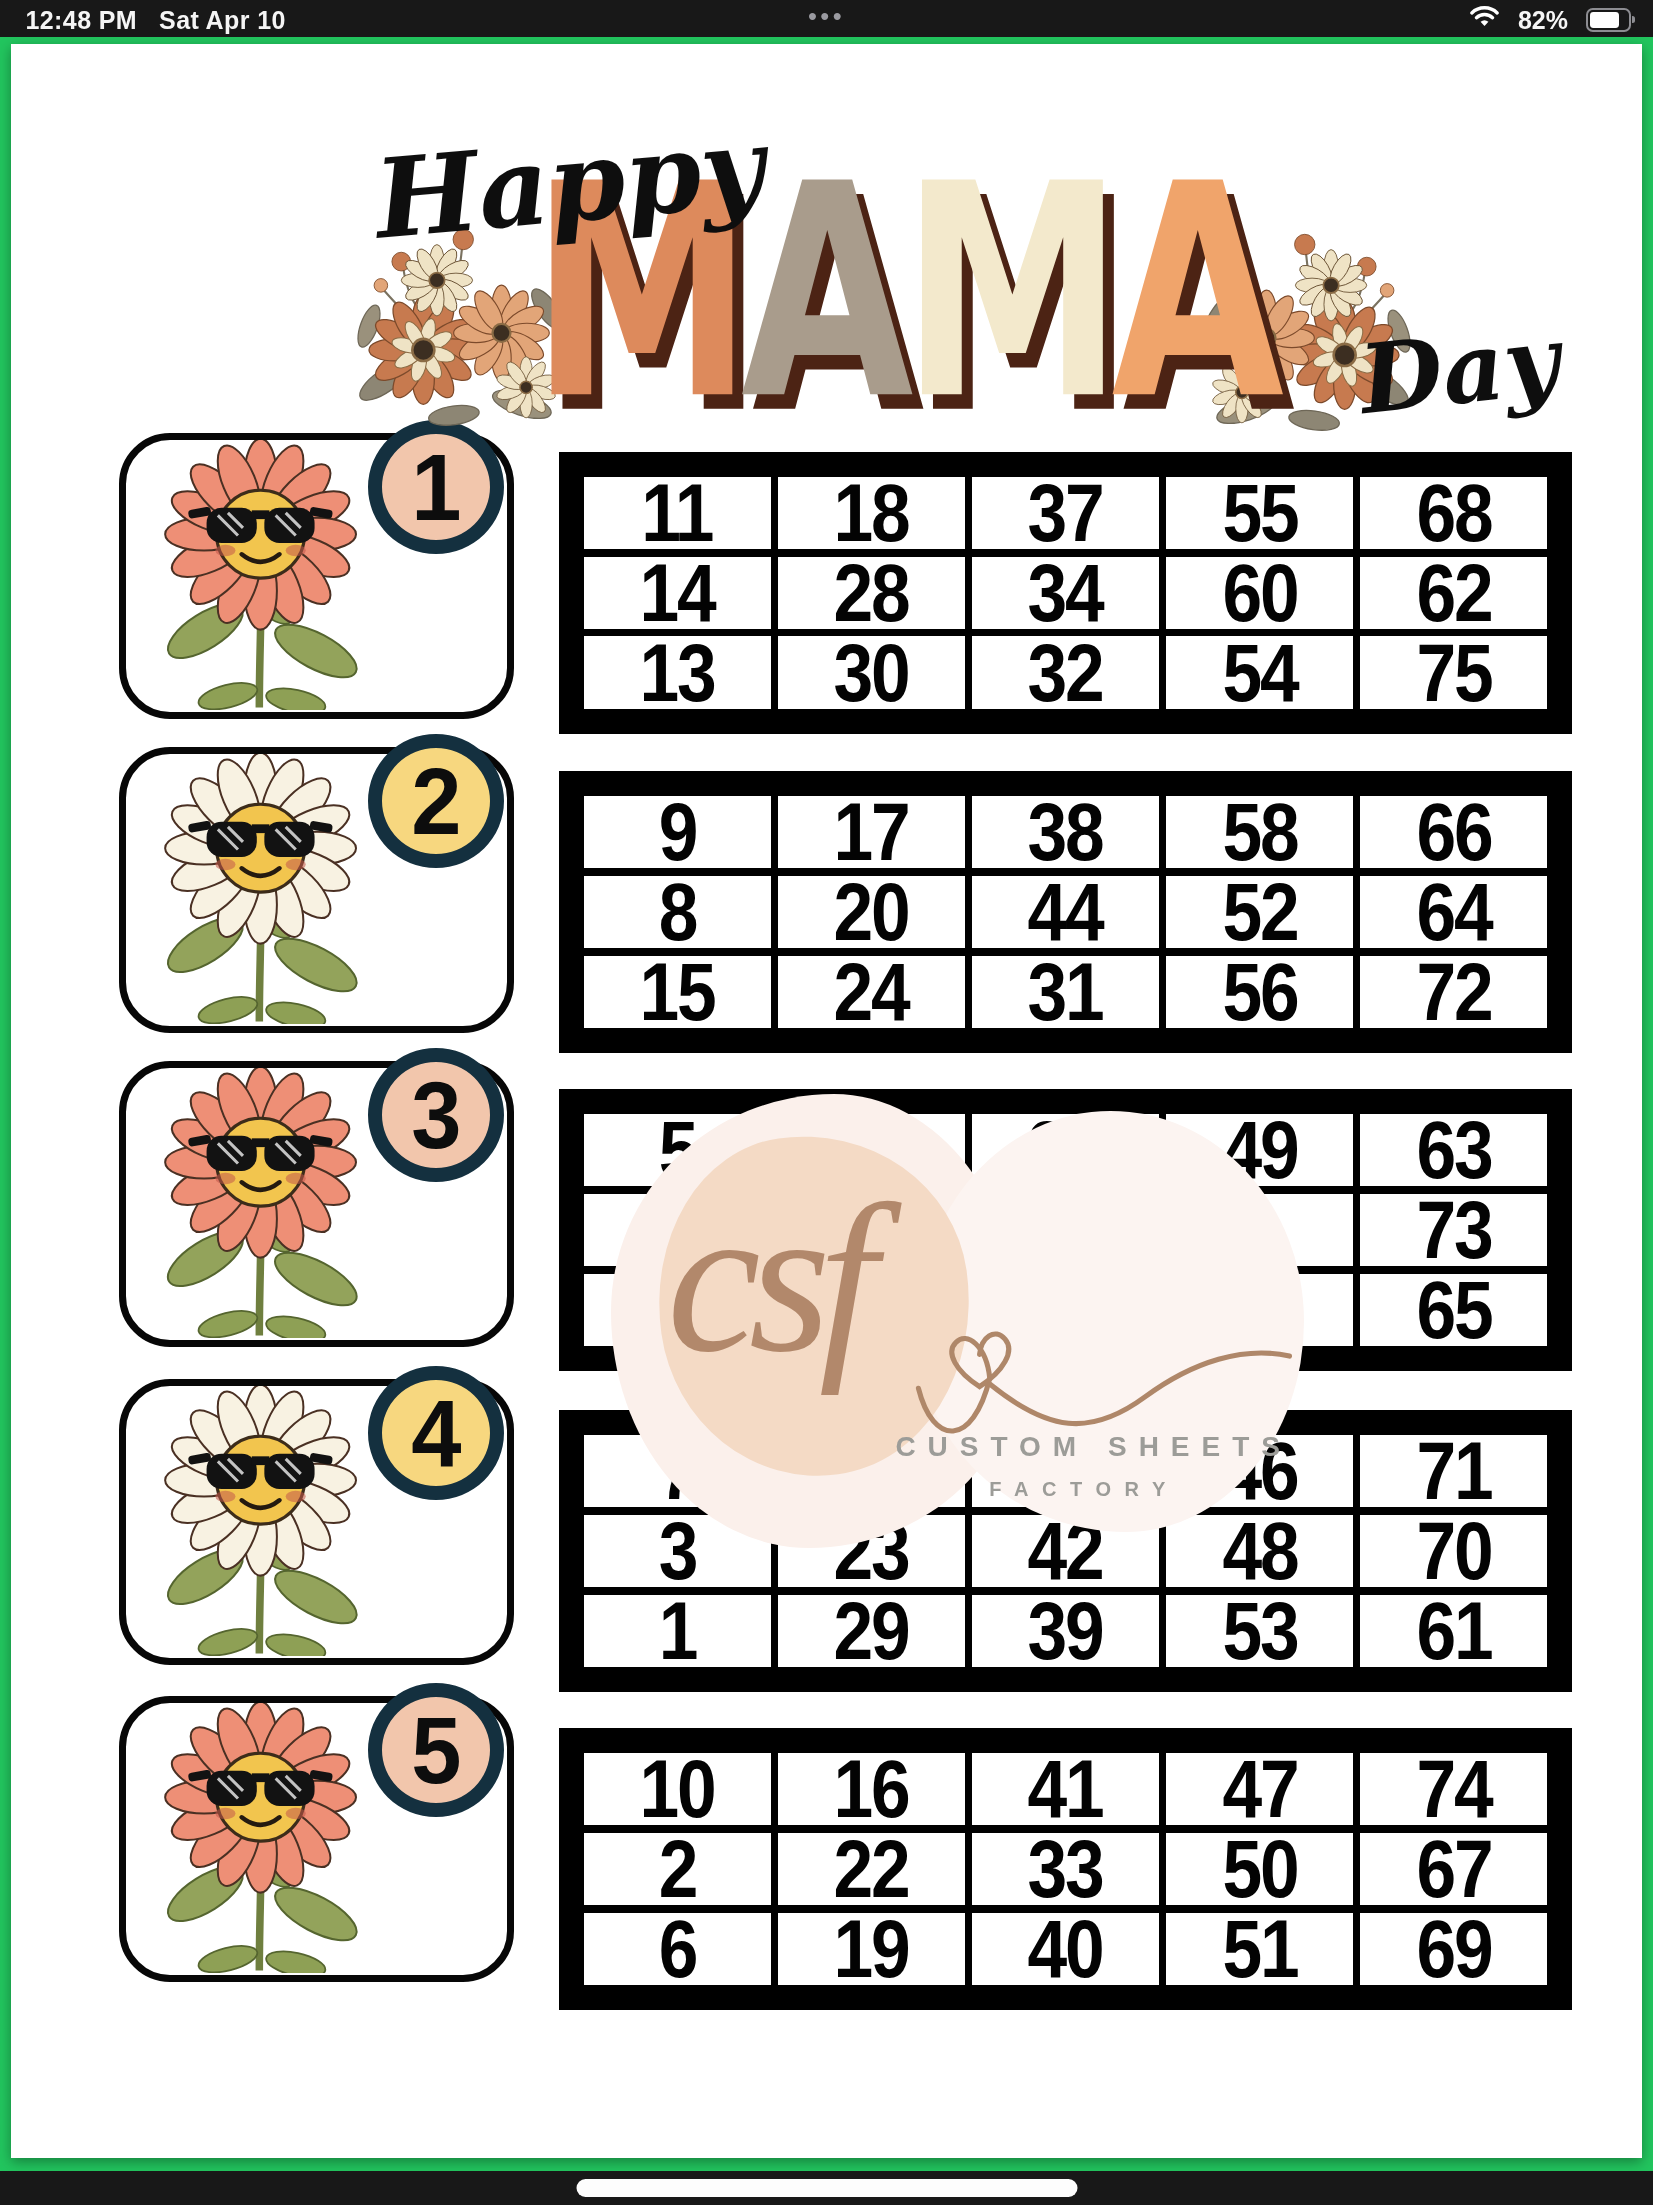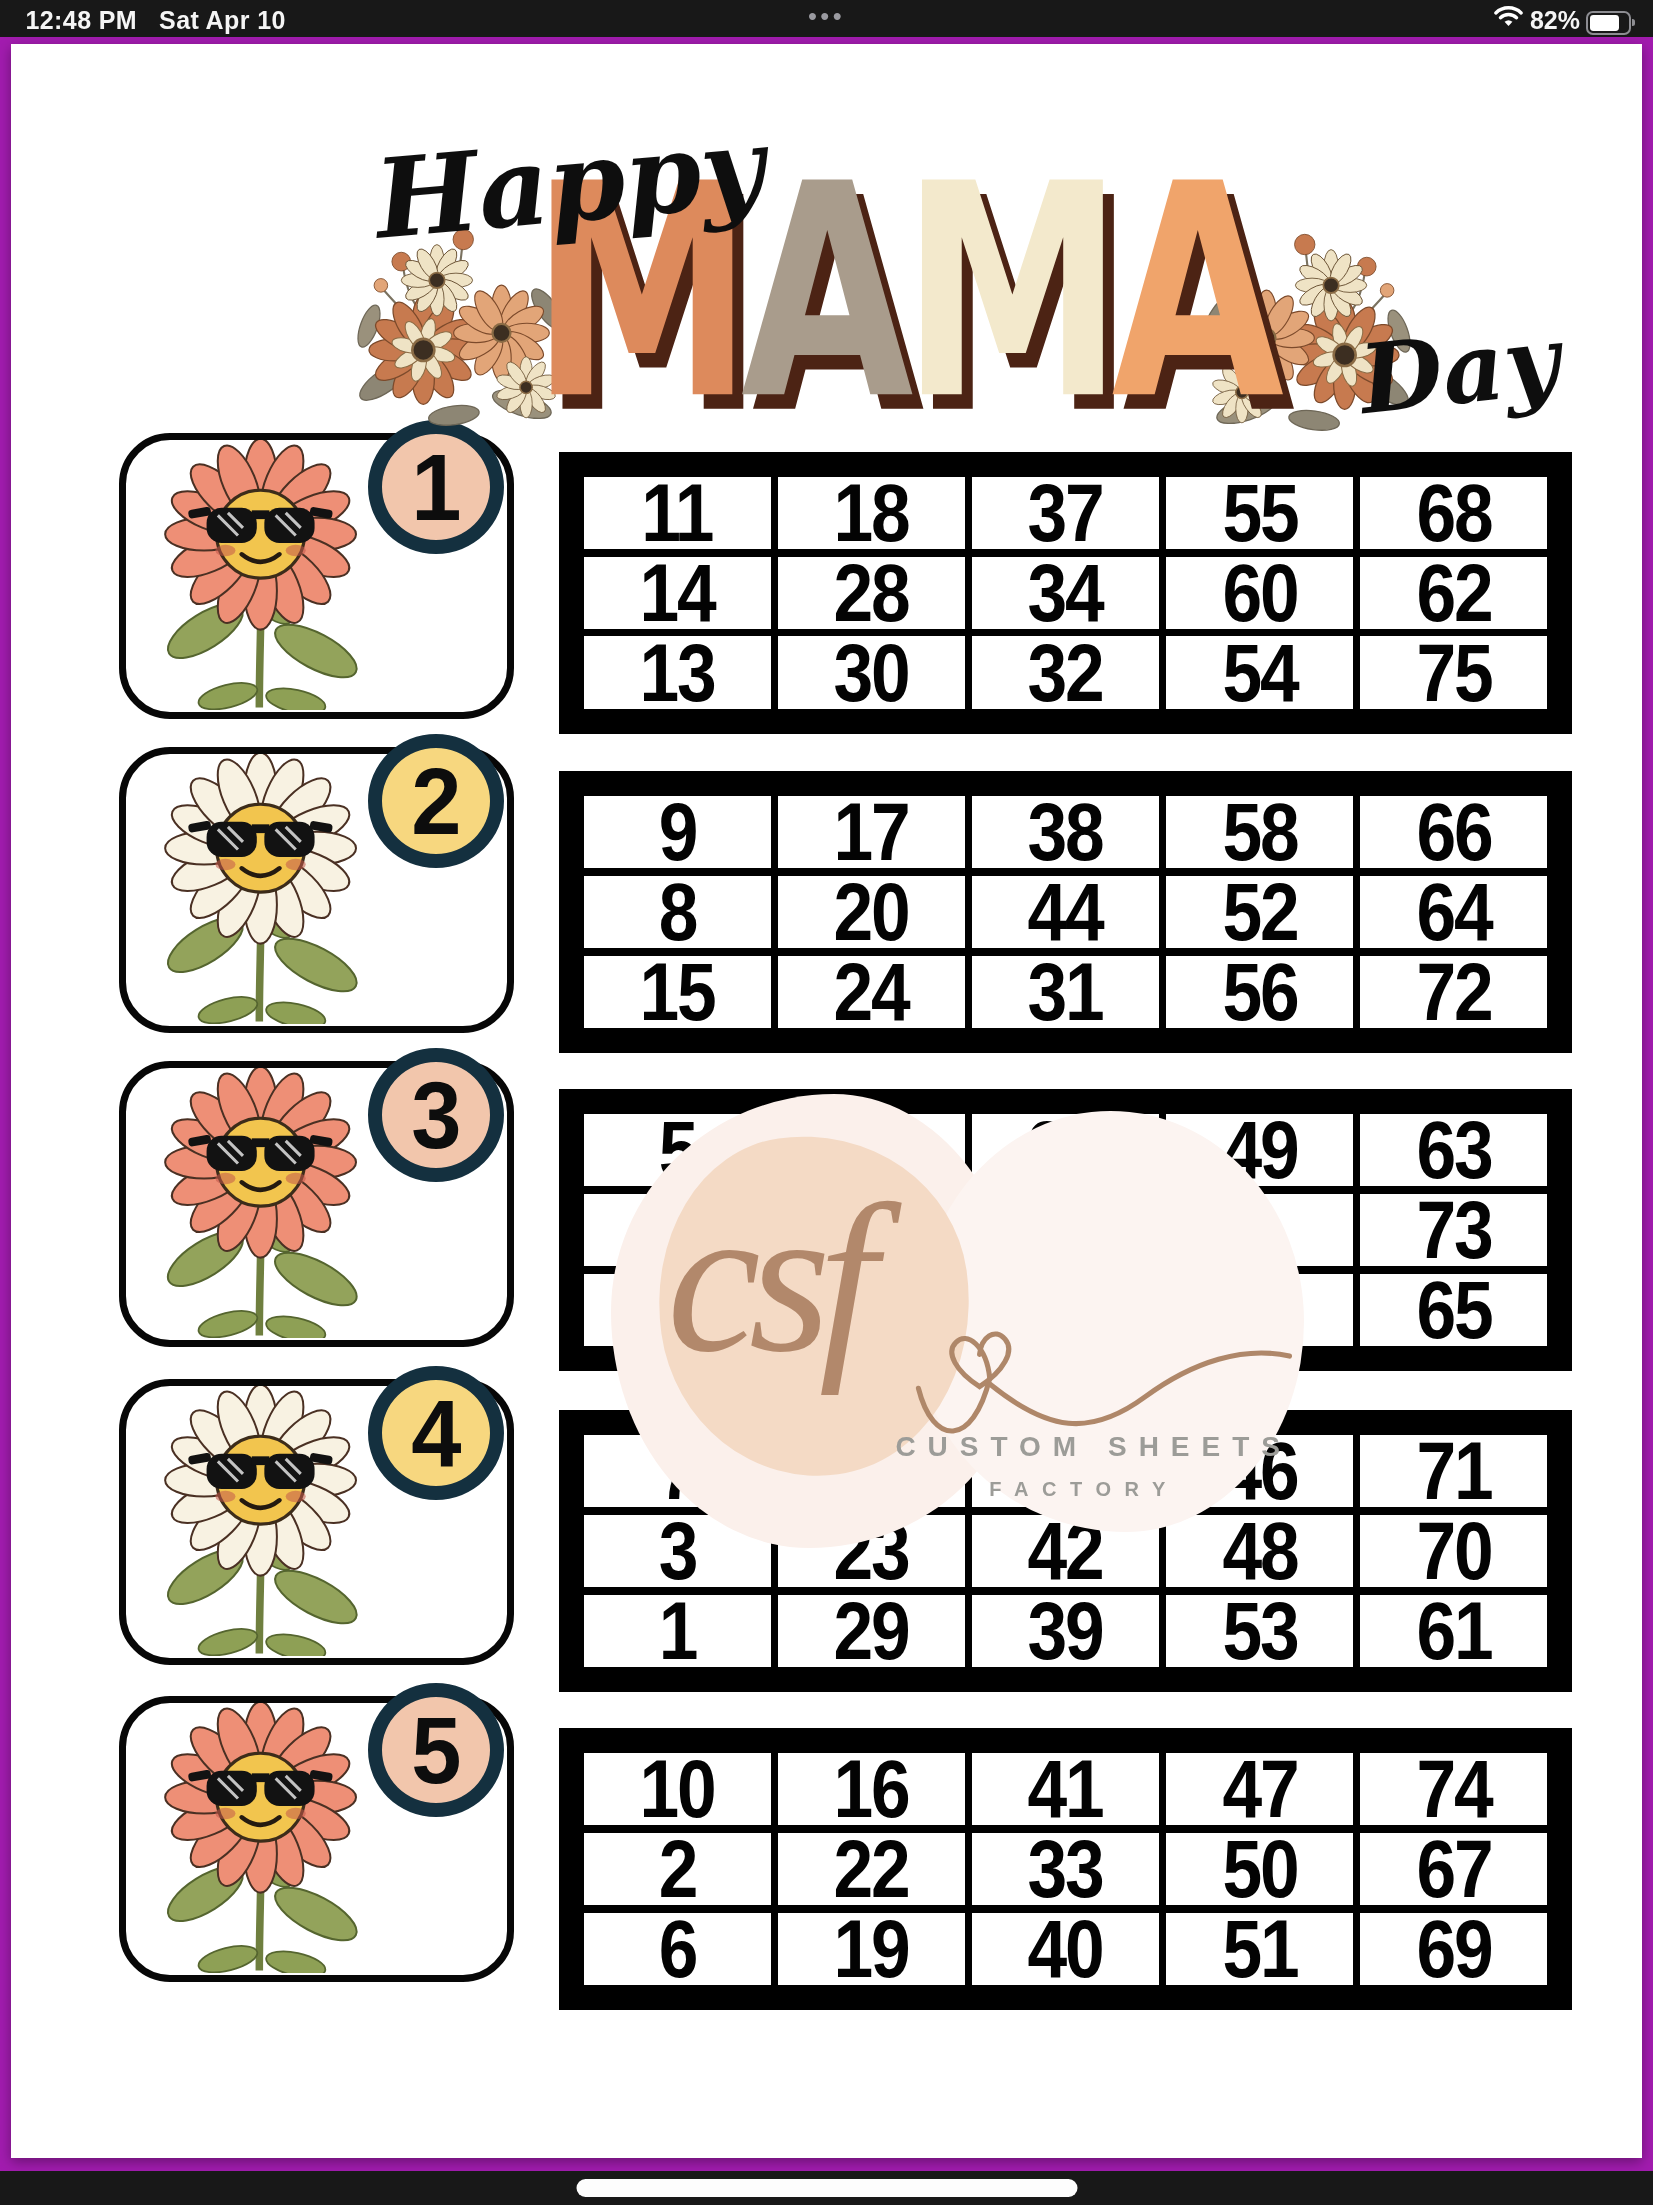--- a/index.html
+++ b/index.html
@@ -1,23 +1,23 @@
 <!DOCTYPE html>
 <html style="font-size:13.6px"><head>
 <meta charset="utf-8">
 <style>
   html,body{margin:0;padding:0;}
   body{width:1653px;height:2205px;background:#e2e2e2;font-family:"Liberation Sans",sans-serif;overflow:hidden;}
-  .screen{position:relative;width:1653px;height:2205px;background:#a21caf;}
+  .screen{position:relative;width:1653px;height:2205px;background:#22c55e;}
 
   
   .status-bar{position:absolute;top:0;left:0;width:1653px;height:37px;background:#181818;color:#f5f5f5;z-index:20;}
   .sb-left{position:absolute;left:25.5px;top:6px;font-size:25px;font-weight:bold;letter-spacing:0.4px;display:flex;gap:22px;}
   .sb-center{position:absolute;left:50%;transform:translateX(-50%);top:1.7px;color:#9a9aa0;font-size:25.5px;letter-spacing:3.4px;}
-  .sb-right{position:absolute;right:22px;top:5.1px;display:flex;align-items:flex-end;gap:6px;font-size:25px;font-weight:bold;}
+  .sb-right{position:absolute;right:22px;top:5.1px;display:flex;align-items:center;gap:18px;font-size:25px;font-weight:bold;}
   .battery{position:relative;width:41px;height:20.4px;border:2.1px solid #8d8d92;border-radius:6.8px;}
   .battery .level{position:absolute;left:2.1px;top:2.1px;bottom:2.1px;width:29px;background:#fff;border-radius:3.4px;}
   .battery .nub{position:absolute;right:-6px;top:6px;width:3.4px;height:7.6px;background:#8d8d92;border-radius:0 2.5px 2.5px 0;}
 
   
   .page{position:absolute;left:11px;top:44px;width:1631px;height:2114px;background:#ffffff;box-shadow:0 4.2px 12px rgba(0,0,0,.35);z-index:1;}
 
   
   .happy{position:absolute;left:364px;top:75px;font-family:"DejaVu Serif",serif;font-style:italic;font-weight:bold;font-size:109px;color:#0e0e0e;transform:rotate(-5deg);z-index:4;}
   .day{position:absolute;left:1349px;top:270px;font-family:"DejaVu Serif",serif;font-style:italic;font-weight:bold;font-size:95px;color:#0e0e0e;transform:rotate(-6deg);z-index:4;}

